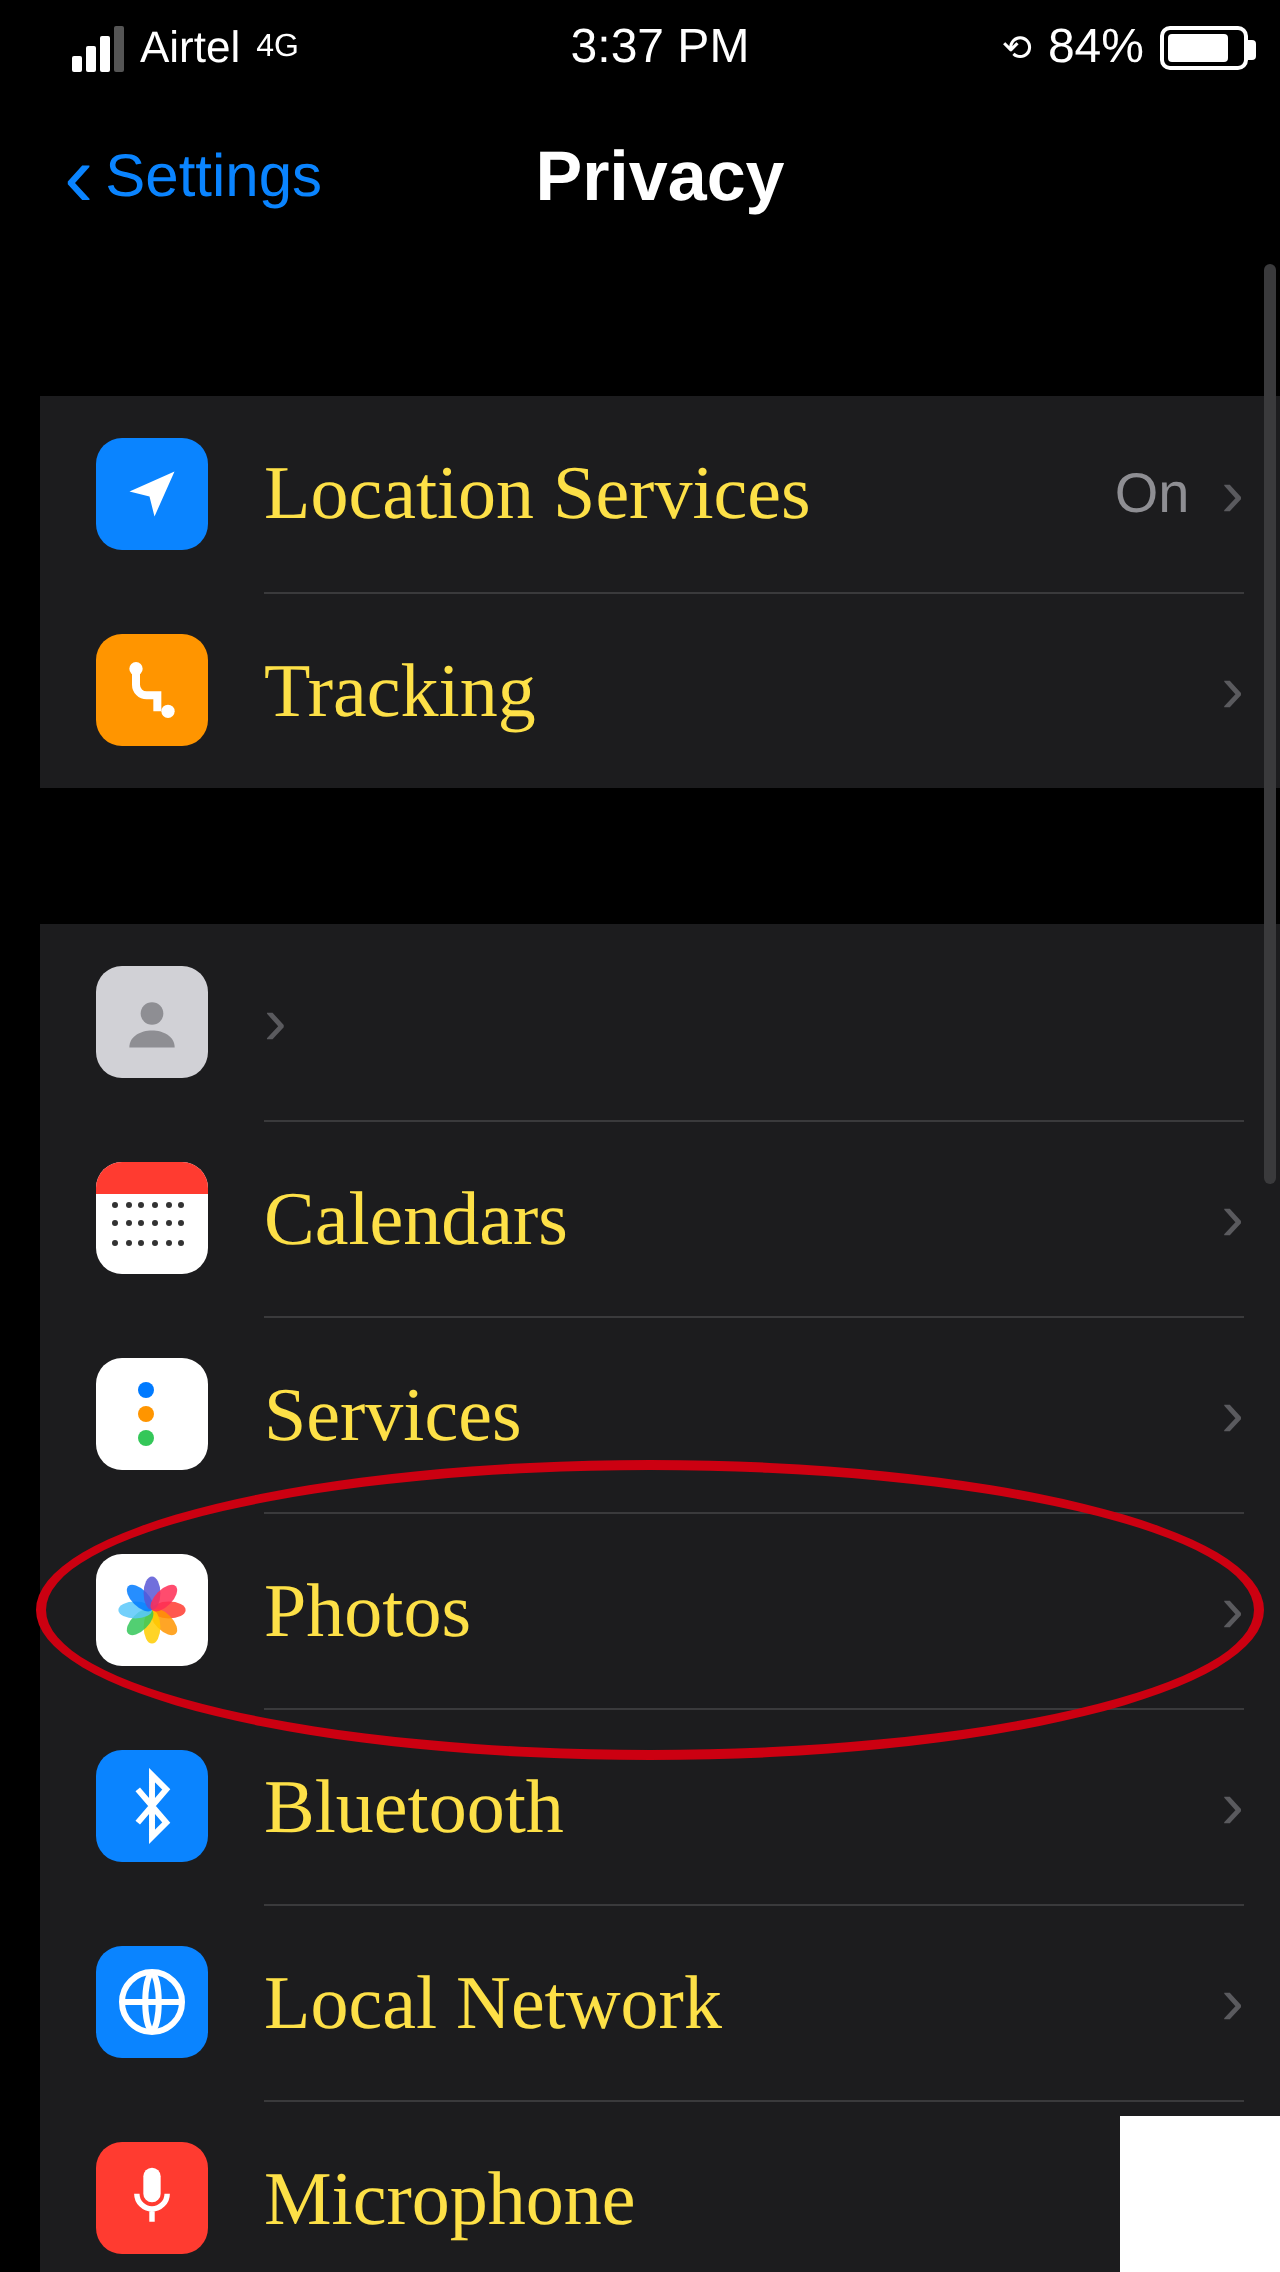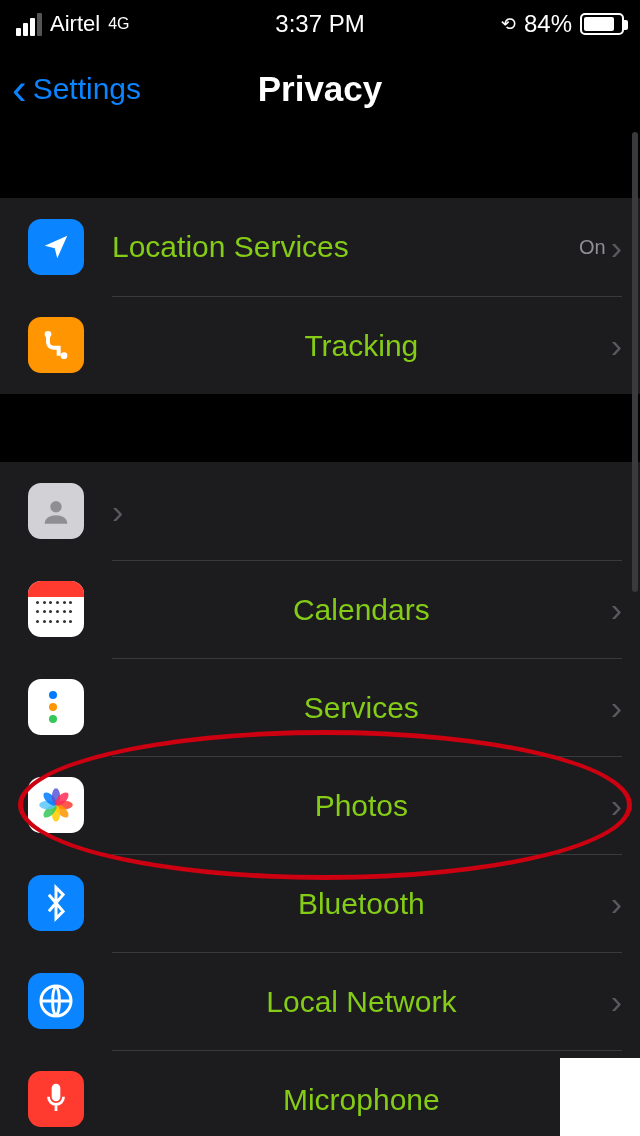--- a/index.html
+++ b/index.html
@@ -1,17 +1,17 @@
 <!DOCTYPE html>
 <html><head>
 <meta charset="utf-8">
 <style>
   * { margin: 0; padding: 0; box-sizing: border-box; }
   html, body { width: 640px; height: 1136px; background: #000; color: #fff; font-family: -apple-system, "Helvetica Neue", Arial, sans-serif; overflow: hidden; }
-  .screen { width: 640px; height: 1136px; background: #000; position: relative; }
+  .screen { width: 640px; height: 1136px; background: #000; position: relative; padding-left: 20px; }
 
   
   .status-bar { height: 48px; display: flex; align-items: center; padding: 0 16px; font-size: 24px; font-weight: 500; position: relative; }
   .status-left { display: flex; align-items: center; gap: 8px; }
   .status-center { position: absolute; left: 50%; transform: translateX(-50%); font-weight: 400; }
   .status-right { margin-left: auto; display: flex; align-items: center; gap: 8px; }
   .signal { display: flex; align-items: flex-end; gap: 2px; }
   .signal span { width: 5px; background: #fff; border-radius: 1px; display: inline-block; }
   .signal span:nth-child(1){ height: 8px; }
   .signal span:nth-child(2){ height: 13px; }
@@ -27,25 +27,25 @@
   
   .nav { height: 82px; display: flex; align-items: center; position: relative; padding: 0 12px; }
   .back { color: #0a84ff; display: flex; align-items: center; font-size: 30px; }
   .back-chevron { font-size: 44px; line-height: 1; margin-right: 6px; }
   .title { position: absolute; left: 50%; transform: translateX(-50%); font-size: 35px; font-weight: 700; }
 
   
   .section-gap { height: 68px; background: #000; }
   .group { background: #1c1c1e; }
   .row { display: flex; align-items: center; padding: 0 18px 0 28px; min-height: 98px; }
-  .row + .row .row-inner { border-top: 1px solid #3a3a3c; text-align: center; }
+  .row + .row .row-inner { border-top: 1px solid #3a3a3c; }
   .row-inner { display:flex; align-items:center; flex:1; min-height: 98px; }
   .icon { width: 56px; height: 56px; border-radius: 13px; flex: 0 0 56px; margin-right: 28px; display: flex; align-items: center; justify-content: center; font-size: 32px; }
-  .label { font-size: 30px; flex: 1; color: #84cc16; }
-  .value { font-size: 20px; color: #8e8e93; margin-right: 5px; }
+  .label { font-size: 38px; flex: 1; color: #fde047; font-family: Liberation Serif, serif; }
+  .value { font-size: 28px; color: #8e8e93; margin-right: 16px; }
   .chev { color: #5a5a5e; font-size: 34px; font-weight: 300; }
 
   
   .ic-loc { background: #0a84ff; }
   .ic-track { background: #ff9500; }
   .ic-contacts { background: #d1d1d6; }
   .ic-cal { background:#fff; position: relative; overflow: hidden; }
   .ic-cal::before { content:""; position:absolute; top:0; left:0; right:0; height:16px; background:#ff3b30; }
   .ic-cal .dots { position:absolute; top:20px; left:8px; right:8px; bottom:8px; display:grid; grid-template-columns:repeat(6,1fr); grid-template-rows:repeat(3,1fr); }
   .ic-cal .dots span{ width:3px; height:3px; background:#333; border-radius:50%; }

